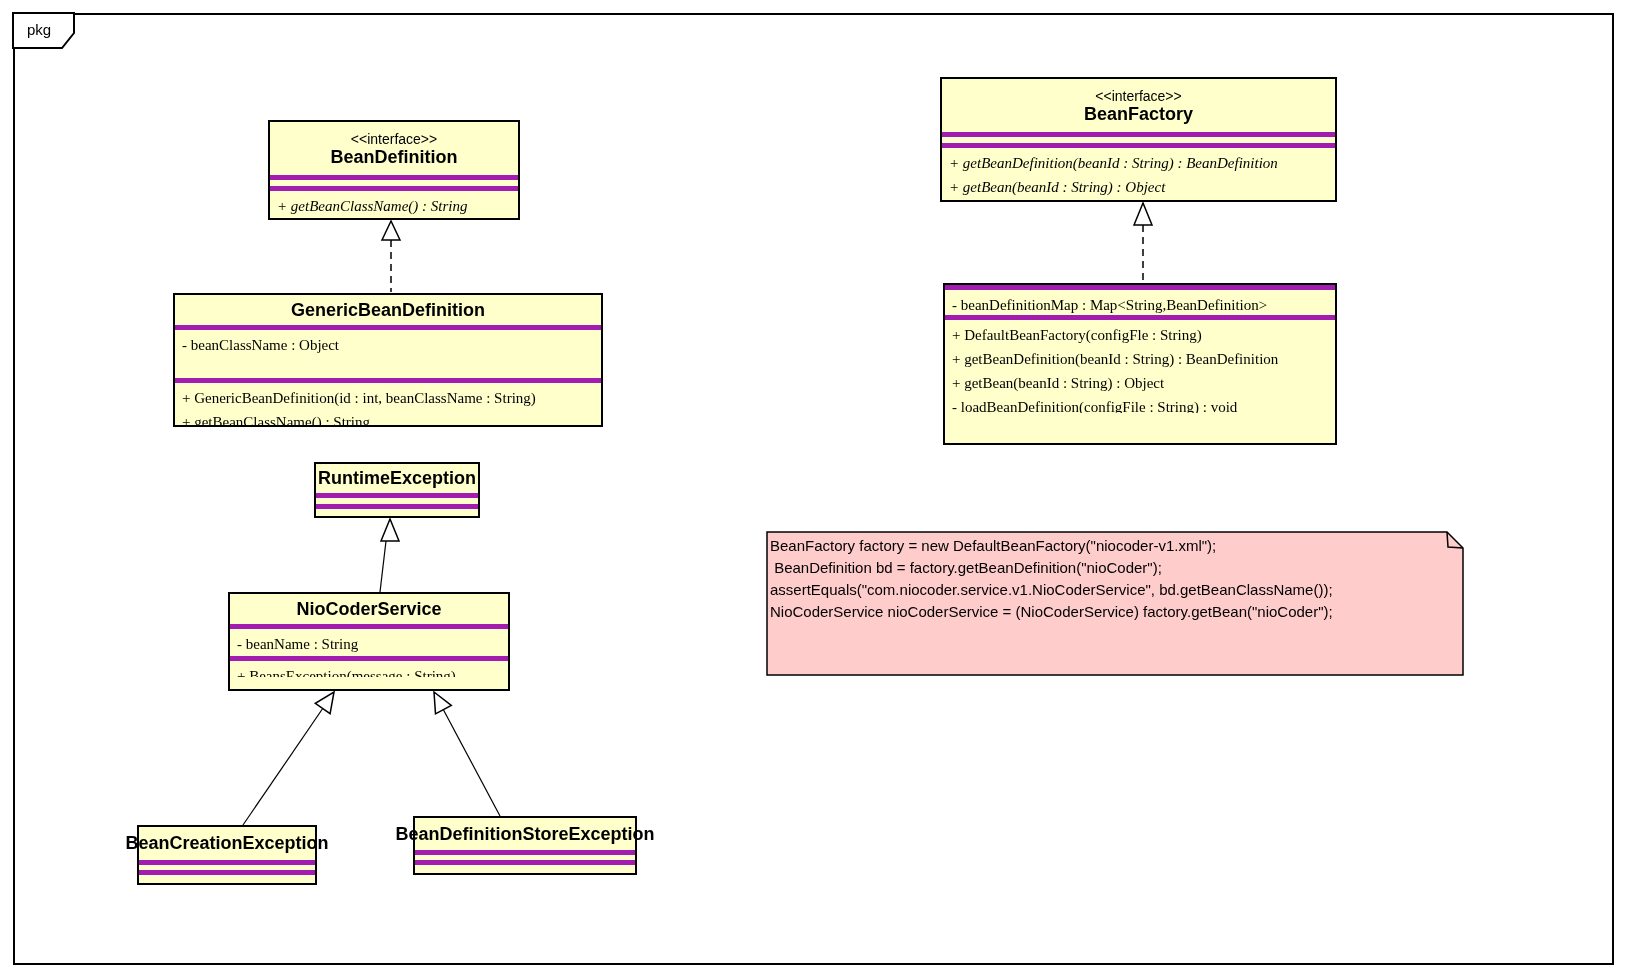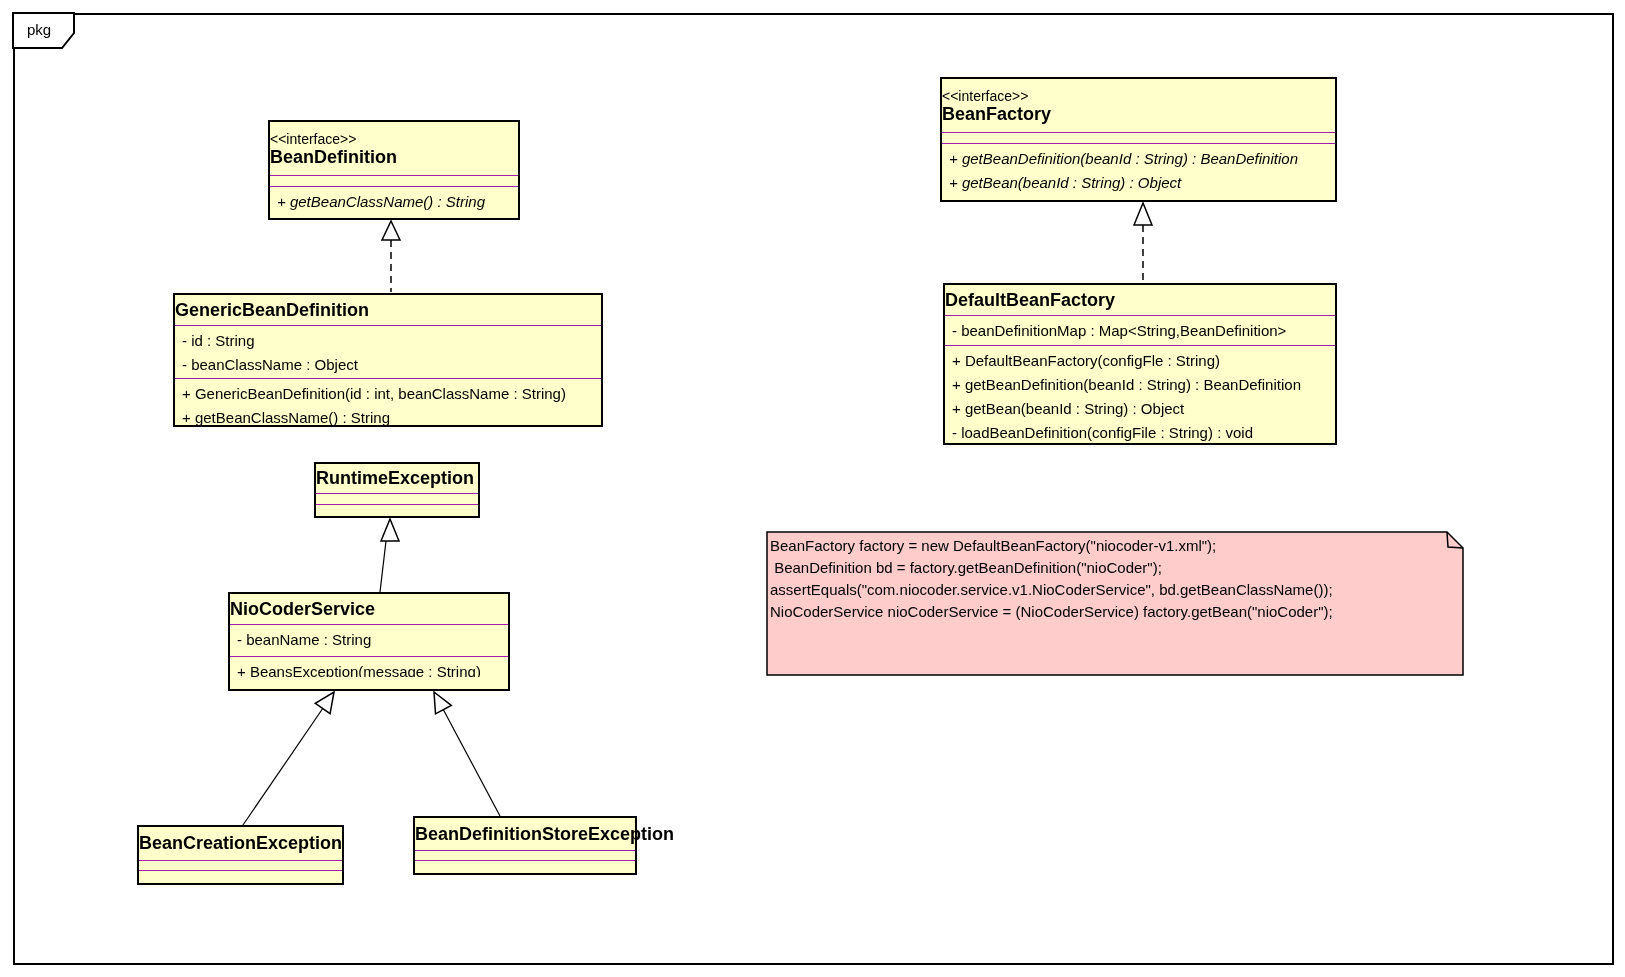--- a/index.html
+++ b/index.html
@@ -1,24 +1,24 @@
 <!DOCTYPE html>
 <html><head>
 <meta charset="utf-8">
 <style>
   html,body{margin:0;padding:0;background:#ffffff;width:1625px;height:977px;
     font-family:"Liberation Sans",sans-serif;position:relative;overflow:hidden;}
   #frame{position:absolute;left:13px;top:13px;width:1597px;height:948px;border:2px solid #000;}
   #overlay{position:absolute;left:0;top:0;width:1625px;height:977px;z-index:1;}
   #tab-label{position:absolute;left:27px;top:21px;font-weight:normal;font-size:15px;z-index:3;}
   .uml-class{position:absolute;background:#FFFFCC;border:2px solid #000;box-sizing:border-box;z-index:2;}
-  .name-comp{display:flex;flex-direction:column;justify-content:center;box-sizing:border-box;}
+  .name-comp{display:flex;flex-direction:column;align-items:center;justify-content:center;box-sizing:border-box;}
   .stereotype{font-size:14px;line-height:18px;}
   .cls-name{font-size:18px;font-weight:bold;line-height:19px;}
-  .comp{border-top:1px solid #a21caf;box-sizing:border-box;overflow:hidden;}
+  .comp{border-top:5px solid #a21caf;box-sizing:border-box;overflow:hidden;font-family:Liberation Serif, serif;}
   .comp.members{padding:3px 0 0 7px;}
   .member{font-size:15px;line-height:24px;white-space:pre;}
   .italic .member{font-style:italic;}
   #note-text{position:absolute;left:770px;top:535px;width:676px;z-index:2;}
   #note-text .note-line{font-size:15px;line-height:22px;white-space:pre;}
 </style>
 </head>
 <body>
 
 <div id="frame"></div>
@@ -69,21 +69,20 @@
   <div class="comp members" style="height:32px">
     <div class="member">+ getBeanClassName() : String</div>
   </div>
 </div>
 
 <div class="uml-class" style="left:173px;top:293px;width:430px;height:134px">
   <div class="name-comp" style="height:30px">
     <div class="cls-name">GenericBeanDefinition</div>
   </div>
   <div class="comp members" style="height:53px">
-    <div class="member">- id : String</div>
     <div class="member">- beanClassName : Object</div>
   </div>
   <div class="comp members" style="height:47px">
     <div class="member">+ GenericBeanDefinition(id : int, beanClassName : String)</div>
     <div class="member">+ getBeanClassName() : String</div>
   </div>
 </div>
 
 <div class="uml-class" style="left:314px;top:462px;width:166px;height:56px">
   <div class="name-comp" style="height:29px">
@@ -98,21 +97,21 @@
     <div class="cls-name">NioCoderService</div>
   </div>
   <div class="comp members" style="height:32px">
     <div class="member">- beanName : String</div>
   </div>
   <div class="comp members" style="height:21px">
     <div class="member">+ BeansException(message : String)</div>
   </div>
 </div>
 
-<div class="uml-class" style="left:137px;top:825px;width:207px;height:60px">
+<div class="uml-class" style="left:137px;top:825px;width:180px;height:60px">
   <div class="name-comp" style="height:33px">
     <div class="cls-name">BeanCreationException</div>
   </div>
   <div class="comp" style="height:10px"></div>
   <div class="comp" style="height:13px"></div>
 </div>
 
 <div class="uml-class" style="left:413px;top:816px;width:224px;height:59px">
   <div class="name-comp" style="height:32px">
     <div class="cls-name">BeanDefinitionStoreException</div>
@@ -127,23 +126,20 @@
     <div class="cls-name">BeanFactory</div>
   </div>
   <div class="comp" style="height:11px"></div>
   <div class="comp members" style="height:57px">
     <div class="member">+ getBeanDefinition(beanId : String) : BeanDefinition</div>
     <div class="member">+ getBean(beanId : String) : Object</div>
   </div>
 </div>
 
 <div class="uml-class" style="left:943px;top:283px;width:394px;height:162px">
-  <div class="name-comp" style="height:30px">
-    <div class="cls-name">DefaultBeanFactory</div>
-  </div>
   <div class="comp members" style="height:30px">
     <div class="member">- beanDefinitionMap : Map&lt;String,BeanDefinition&gt;</div>
   </div>
   <div class="comp members" style="height:98px">
     <div class="member">+ DefaultBeanFactory(configFle : String)</div>
     <div class="member">+ getBeanDefinition(beanId : String) : BeanDefinition</div>
     <div class="member">+ getBean(beanId : String) : Object</div>
     <div class="member">- loadBeanDefinition(configFile : String) : void</div>
   </div>
 </div>

